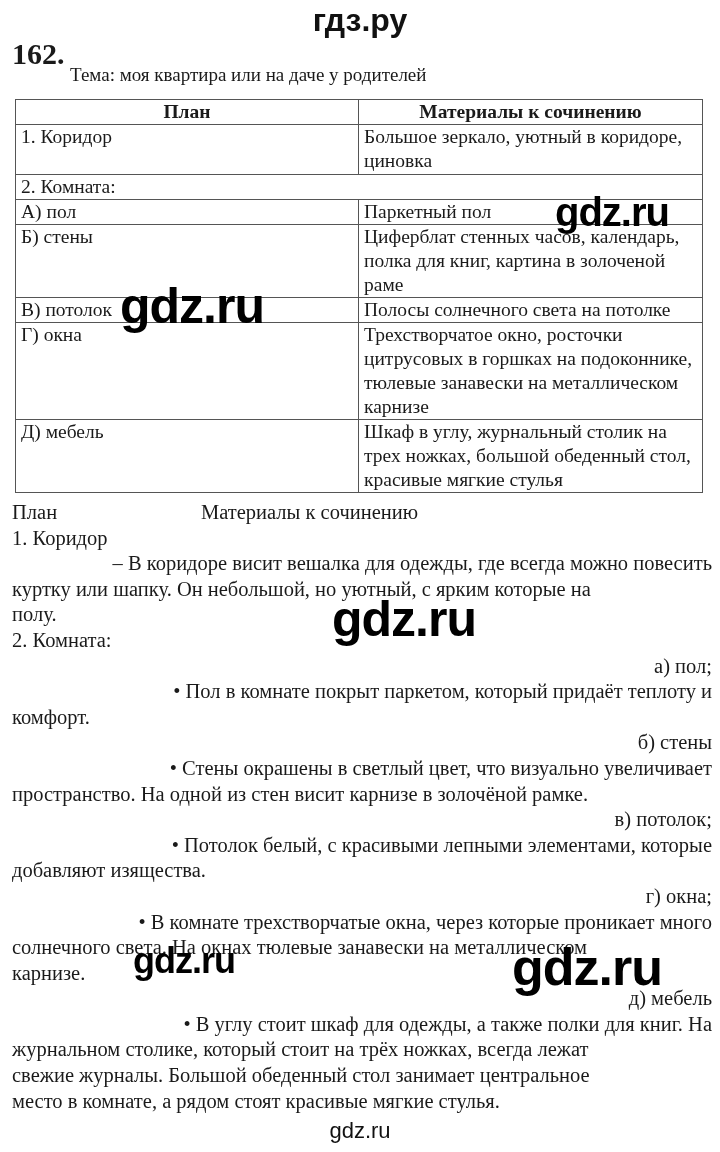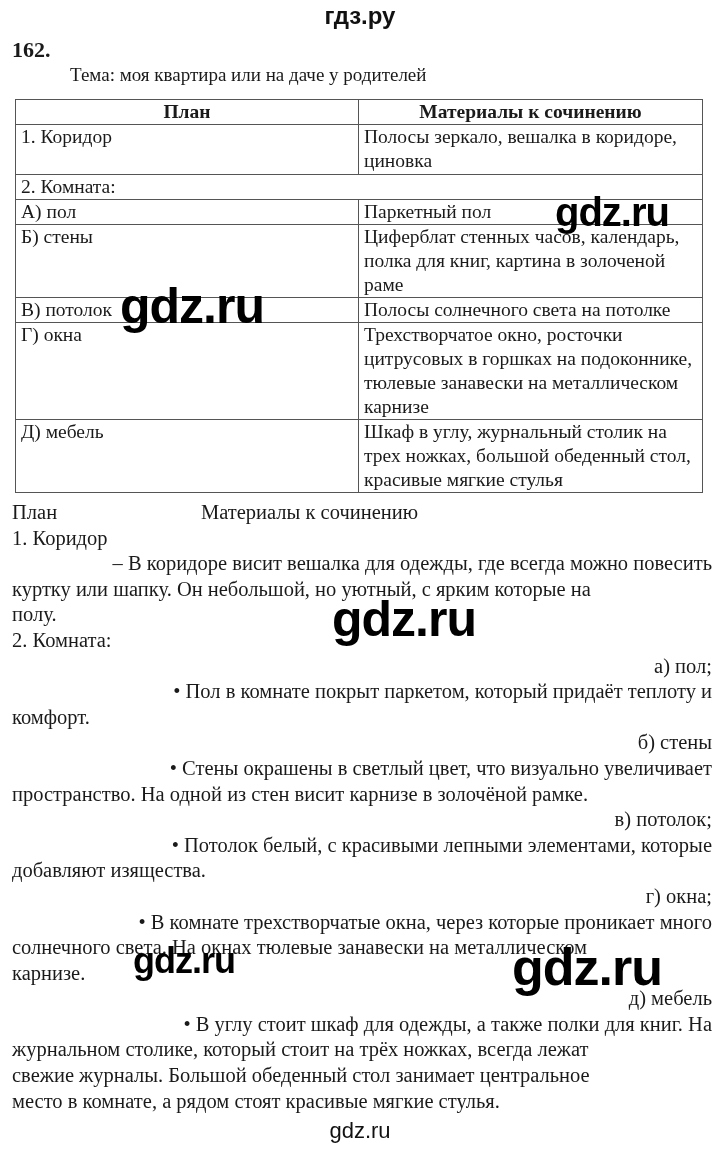--- a/index.html
+++ b/index.html
@@ -1,20 +1,20 @@
 <!DOCTYPE html>
 <html><head>
 <meta charset="utf-8">
 <style>
   html, body { margin:0; padding:0; background:#ffffff; }
   body { width:720px; height:1152px; position:relative; overflow:hidden;
          font-family:"Liberation Serif", serif; color:#1a1a1a; }
   .site-header { position:absolute; top:2px; left:0; width:720px; text-align:center;
-                 font-family:"Liberation Sans", sans-serif; font-weight:bold; font-size:24px; color:#111; }
-  .task-num { position:absolute; top:37px; left:12px; font-weight:bold; font-size:22px; }
+                 font-family:"Liberation Sans", sans-serif; font-weight:bold; font-size:32px; color:#111; }
+  .task-num { position:absolute; top:37px; left:12px; font-weight:bold; font-size:30px; }
   .topic { position:absolute; top:64px; left:70px; font-size:19px; }
   table.plan { position:absolute; top:99px; left:15px; width:688px; border-collapse:collapse;
                font-size:19.5px; line-height:24px; }
   table.plan td, table.plan th { border:1.5px solid #555; vertical-align:top; padding:0 5px; }
   table.plan th { font-weight:bold; text-align:center; height:24px; }
   table.plan td.c1 { width:332px; }
   .essay { position:absolute; top:500px; left:12px; width:700px; font-size:20.5px; line-height:25.6px; }
   .essay p { margin:0; }
   .ind { padding-left:18px;text-align:right; }
   .hdr-row { display:flex; }
@@ -31,21 +31,21 @@
 <div class="topic">Тема: моя квартира или на даче у родителей</div>
 
 <table class="plan">
   <tbody>
       <tr>
     <th>План</th>
     <th>Материалы к сочинению</th>
   </tr>
   <tr style="height:50px">
     <td class="c1">1. Коридор</td>
-    <td>Полосы зеркало, вешалка в коридоре, циновка</td>
+    <td>Большое зеркало, уютный в коридоре, циновка</td>
   </tr>
   <tr>
     <td colspan="2">2. Комната:</td>
   </tr>
   <tr>
     <td class="c1">А) пол</td>
     <td>Паркетный пол</td>
   </tr>
   <tr>
     <td class="c1">Б) стены</td>

